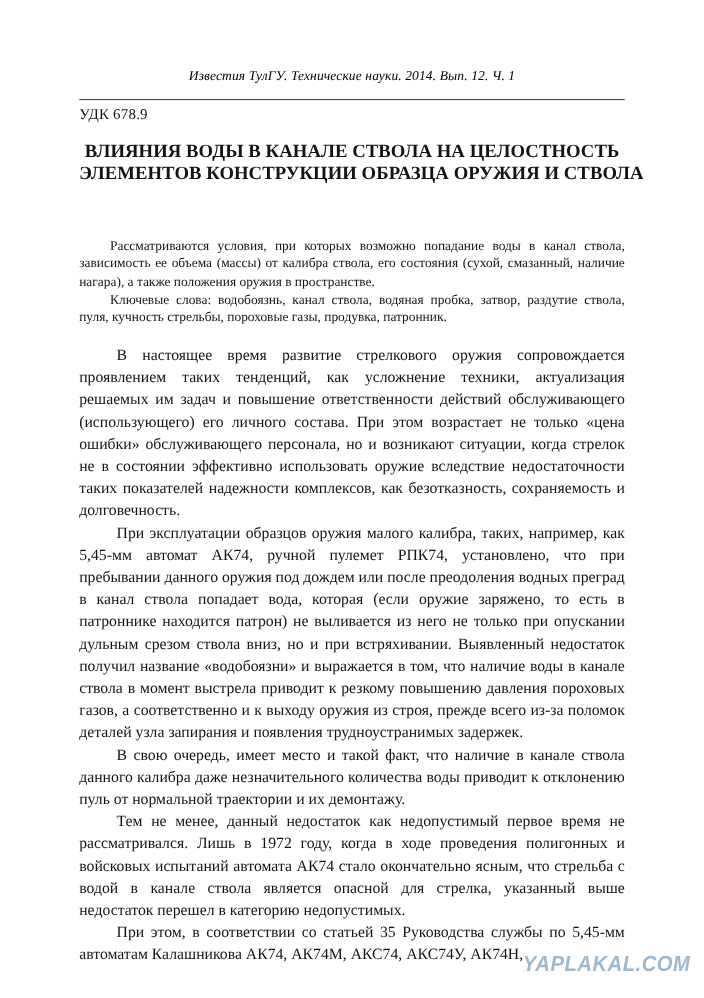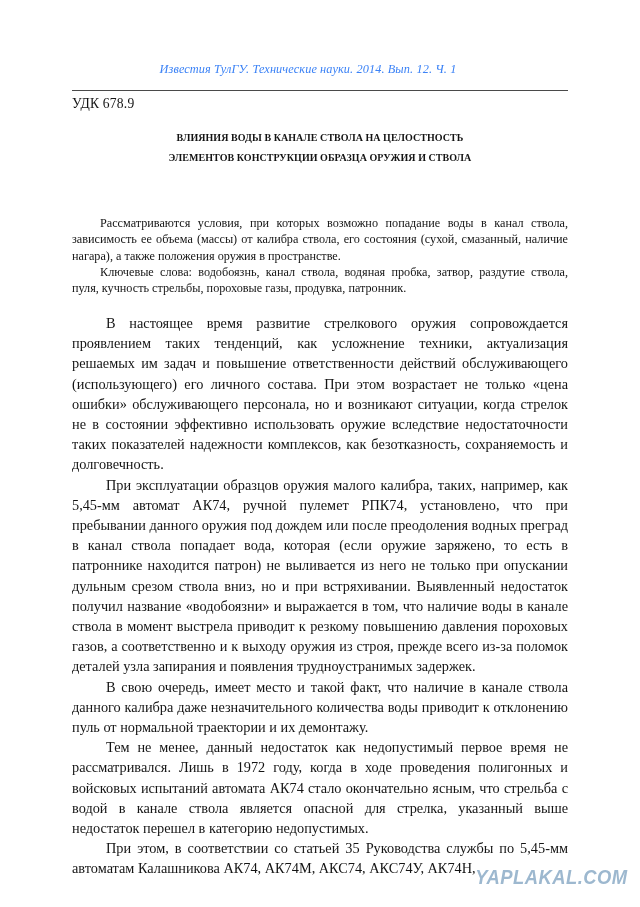--- a/index.html
+++ b/index.html
@@ -21,28 +21,28 @@
     left: 0;
     top: 0;
     width: 640px;
     height: 907px;
     background: #ffffff;
   }
 
   
   .running-head {
     position: absolute;
-    left: 60px;
+    left: 72px;
     top: 62px;
     width: 496px;
     text-align: center;
     font-style: italic;
     font-size: 12.3px;
     letter-spacing: 0.1px;
-    color: #3b82f6;
+    color: #000000;
   }
 
   .head-rule {
     position: absolute;
     left: 72px;
     top: 90px;
     width: 496px;
     height: 1px;
     background: #4a4a4a;
   }
@@ -57,21 +57,21 @@
   }
 
   
   .title {
     position: absolute;
     left: 72px;
     top: 128px;
     width: 496px;
     text-align: center;
     font-weight: bold;
-    font-size: 10px;
+    font-size: 17px;
     line-height: 19.5px;
     letter-spacing: 0.05px;
   }
   .title-line { display: block; white-space: nowrap; }
 
   
   .authors {
     position: absolute;
     left: 72px;
     top: 180px;

